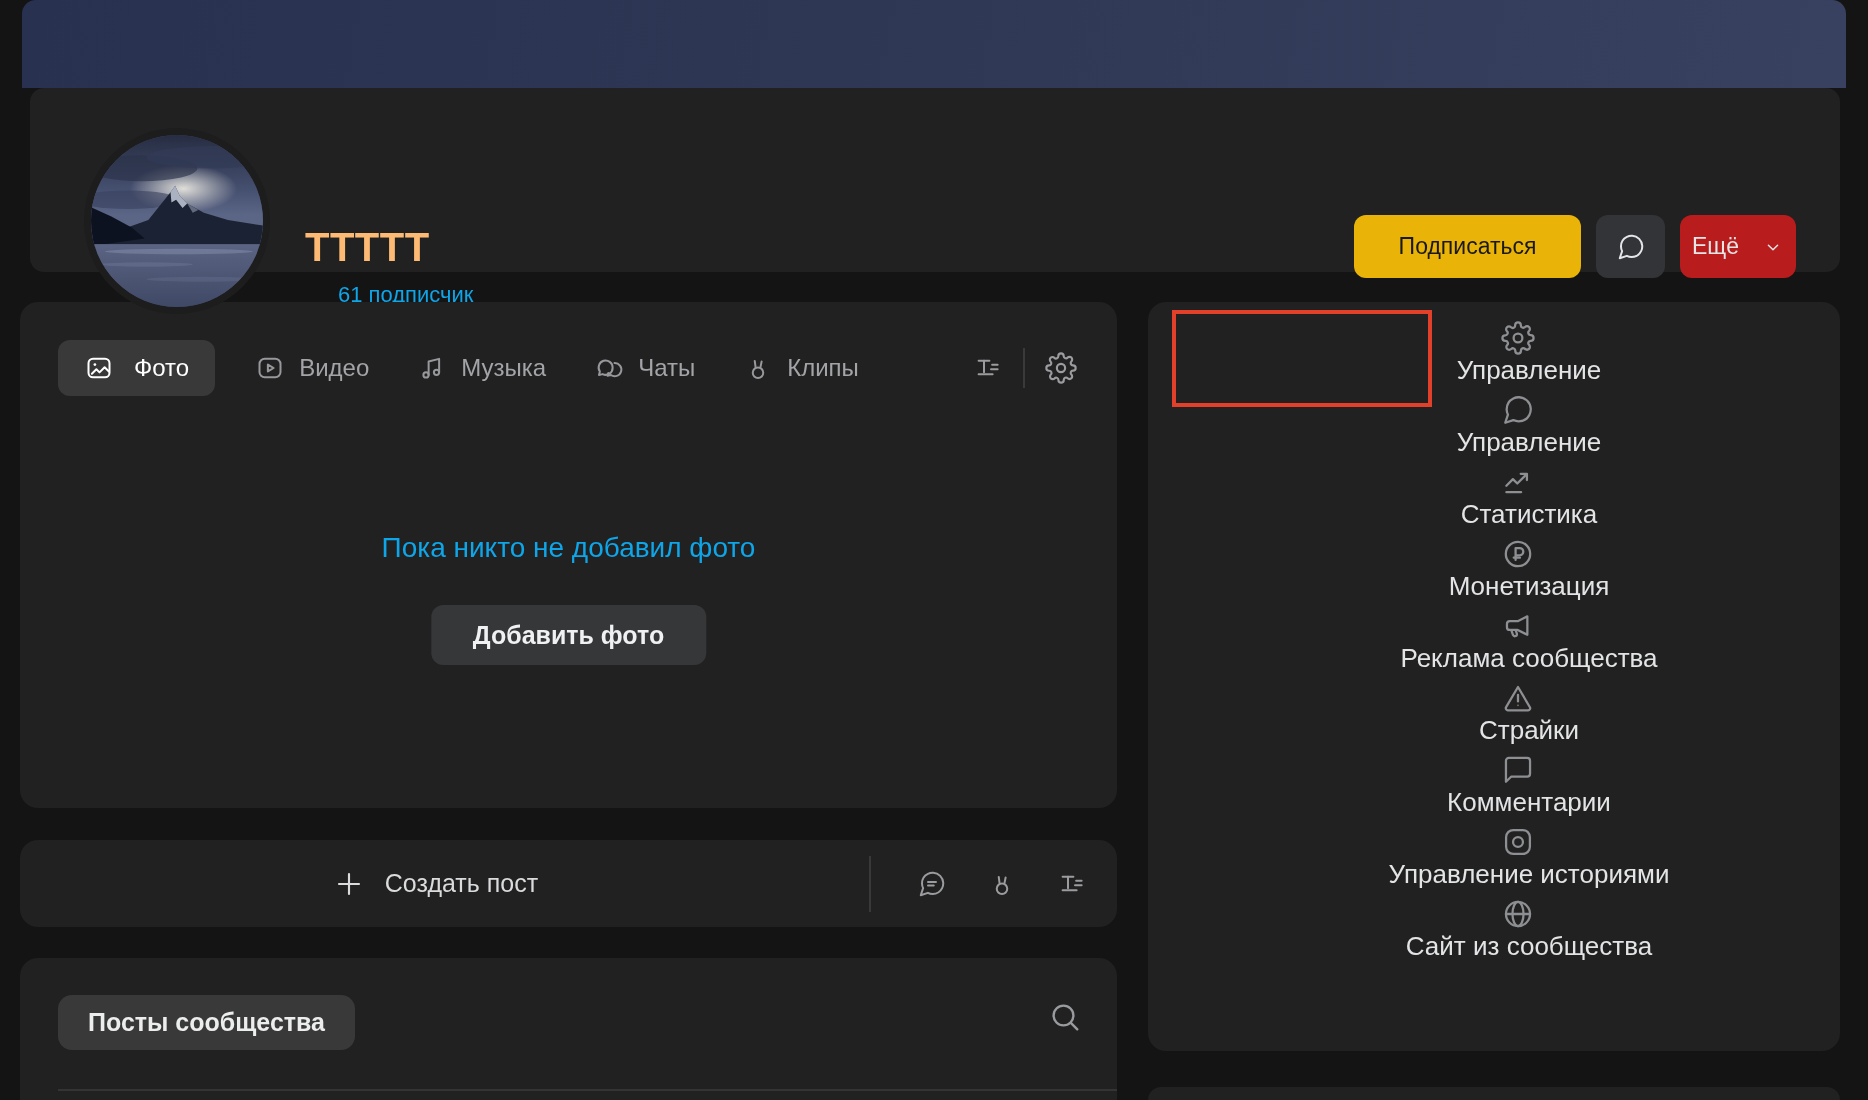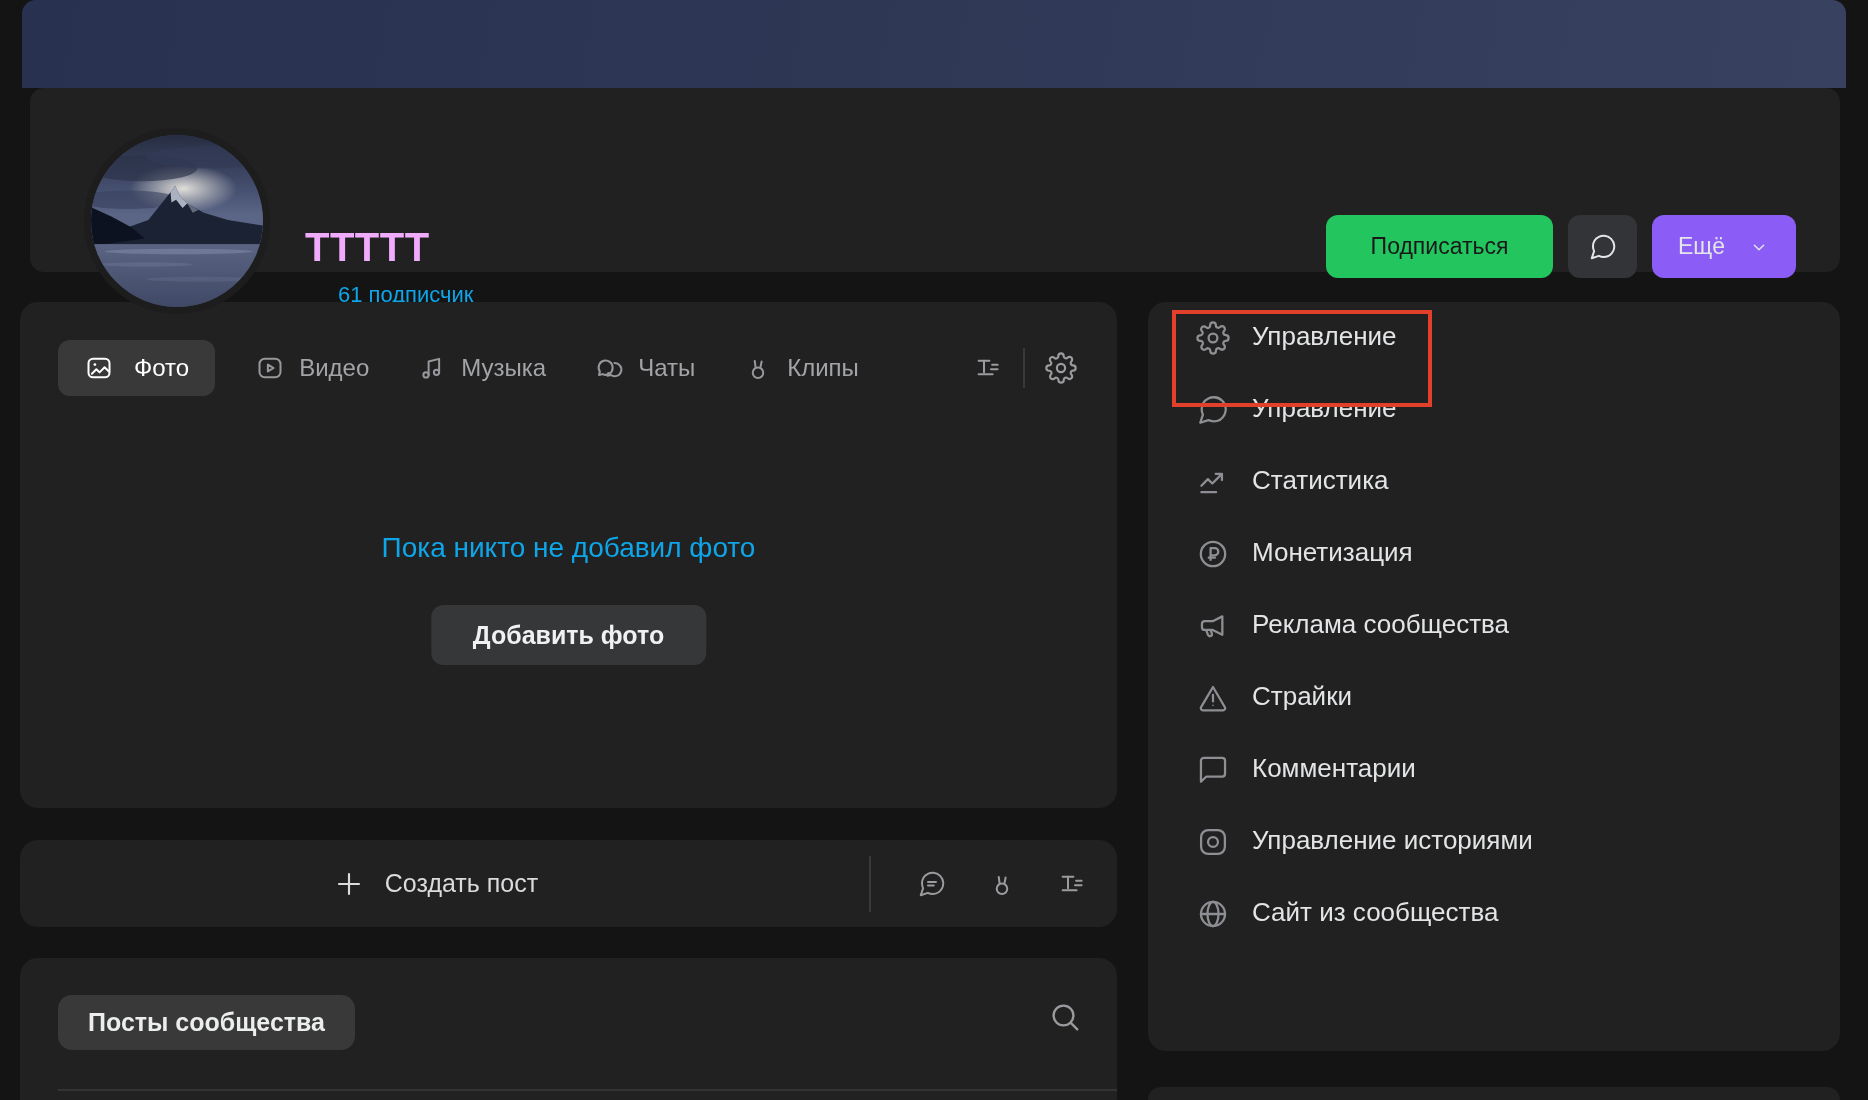--- a/index.html
+++ b/index.html
@@ -8,28 +8,28 @@
   
   .cover{position:absolute;left:22px;top:0;width:1824px;height:88px;
          background:linear-gradient(100deg,#283150 0%,#2e3754 45%,#38415f 100%);
          border-radius:14px 14px 0 0;}
   .header-card{position:absolute;left:30px;top:88px;width:1810px;height:184px;
                background:#212121;border-radius:14px;}
   .avatar{position:absolute;left:54px;top:40px;width:186px;height:186px;border-radius:50%;
           border:7px solid #1d1d1d;box-sizing:border-box;overflow:hidden;background:#39425e;z-index:5;cursor:pointer;}
   .avatar svg{display:block;width:100%;height:100%;}
   .community-title{position:absolute;left:275px;top:110px;font-size:40px;font-weight:700;
-                   letter-spacing:.5px;color:#f0abfc;}
+                   letter-spacing:.5px;color:#fdba74;}
   .subscribers{position:absolute;left:276px;top:194px;font-size:22px;color:#0ea5e9;margin-left:32px;}
   .header-actions{position:absolute;right:44px;top:127px;display:flex;gap:15px;height:63px;}
   .btn{display:flex;align-items:center;justify-content:center;border:none;cursor:pointer;
        border-radius:12px;font-family:inherit;font-size:23px;}
-  .btn-subscribe{width:227px;background:#22c55e;color:#19191a;font-weight:500;}
+  .btn-subscribe{width:227px;background:#eab308;color:#19191a;font-weight:500;}
   .btn-icon{width:69px;background:#333437;color:#e4e5e7;}
-  .btn-more{width:144px;background:#8b5cf6;color:#e4e5e7;font-weight:500;gap:23px;}
+  .btn-more{width:116px;background:#b91c1c;color:#e4e5e7;font-weight:500;gap:23px;}
   
   .card{position:absolute;background:#212121;border-radius:18px;}
   .content-card{left:20px;top:302px;width:1097px;height:506px;}
   .createpost-card{left:20px;top:840px;width:1097px;height:87px;display:flex;align-items:center;gap:18px;}
   .posts-card{left:20px;top:958px;width:1097px;height:142px;border-radius:18px 18px 0 0;}
   .sidebar-card{left:1148px;top:302px;width:692px;height:749px;padding-top:19px;box-sizing:border-box;}
   .stub-card{left:1148px;top:1087px;width:692px;height:13px;border-radius:18px 18px 0 0;}
   
   .tabbar{display:flex;align-items:center;height:56px;margin:38px 40px 0 38px;}
   .tab{display:flex;align-items:center;gap:14px;font-size:24px;font-weight:500;color:#a3a4a8;
@@ -50,21 +50,21 @@
            font-size:25px;font-weight:500;color:#dadbdd;cursor:pointer;}
   .cp-right{display:flex;align-items:center;gap:40px;padding:0 30px 0 28px;color:#cfd0d2;}
   .cp-divider{width:2px;height:56px;background:#39393a;}
   
   .chip{position:absolute;left:38px;top:37px;height:55px;padding:0 30px;background:#39393a;
         border:none;border-radius:14px;color:#eceded;font-size:25px;font-weight:700;
         font-family:inherit;display:flex;align-items:center;cursor:pointer;}
   .posts-search{position:absolute;right:28px;top:40px;background:none;border:none;cursor:pointer;color:#9a9b9e;}
   .posts-divider{position:absolute;left:38px;right:0;top:131px;height:2px;background:#343435;}
   
-  .side-item{display:flex;height:72px;padding-left:48px;cursor:pointer;}
+  .side-item{display:flex;align-items:center;height:72px;padding-left:48px;cursor:pointer;flex-direction:column;}
   .side-item .icn{width:34px;height:34px;color:#8d8f93;flex:0 0 auto;}
   .side-item .lbl{margin-left:22px;font-size:26px;color:#e3e4e6;}
   .annotation-box{position:absolute;left:24px;top:8px;width:260px;height:97px;
                   border:4px solid #e2402b;box-sizing:border-box;pointer-events:none;z-index:9;}
   svg.s{fill:none;stroke:currentColor;stroke-width:1.6;stroke-linecap:round;stroke-linejoin:round;}
 </style>
 </head>
 <body>
 
 <div class="page">

